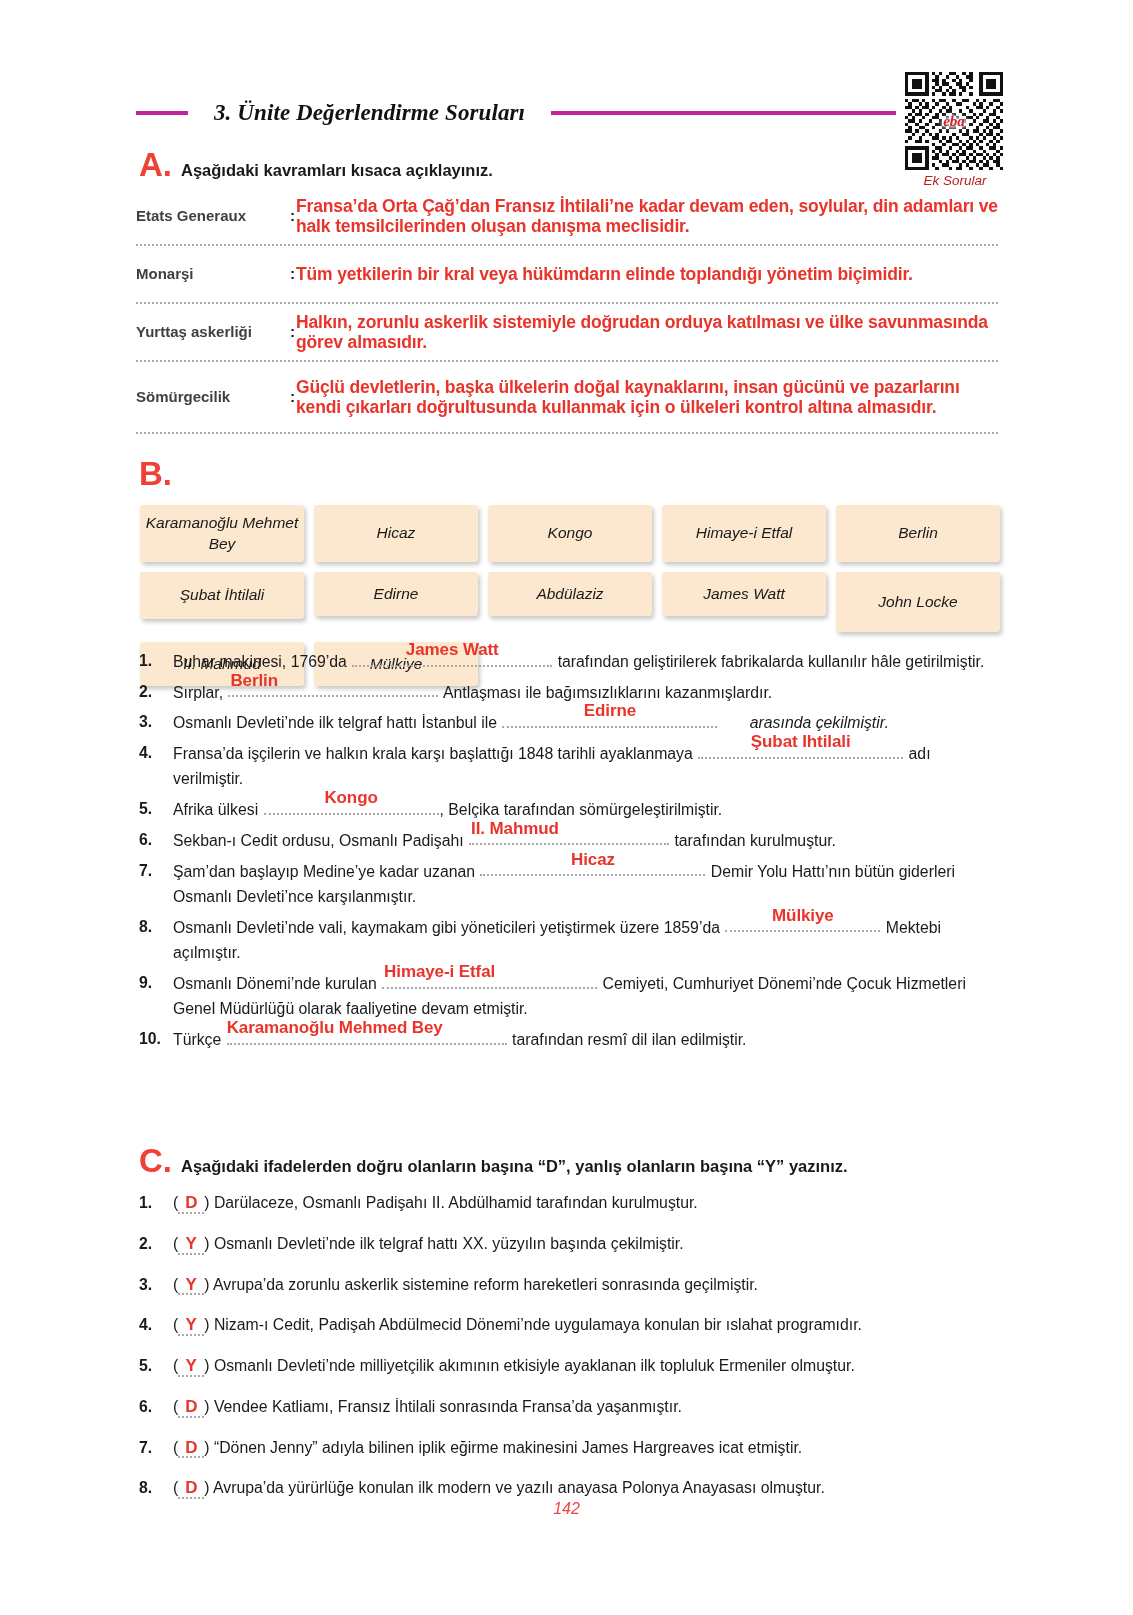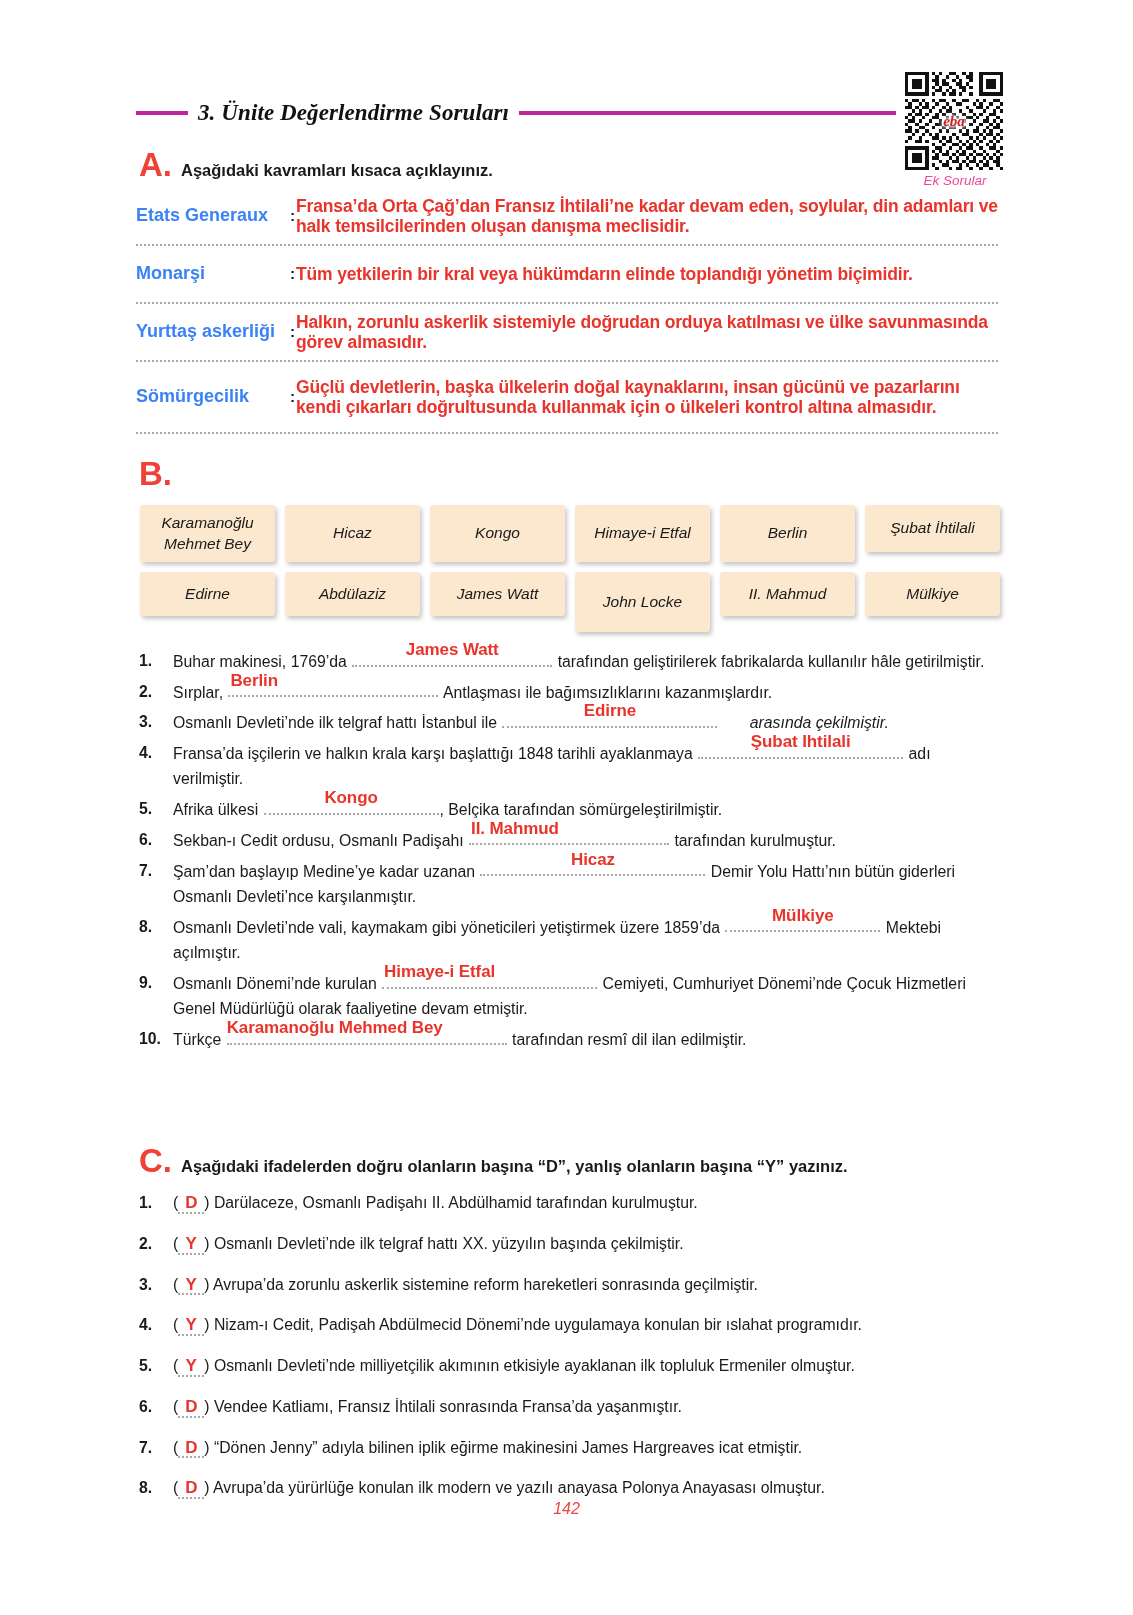--- a/index.html
+++ b/index.html
@@ -24,21 +24,21 @@
   }
 
   
   .header {
     position: absolute;
     left: 136px;
     top: 100px;
     width: 760px;
     display: flex;
     align-items: center;
-    gap: 10px;
+    gap: 26px;
   }
   .rule-short {
     width: 52px;
     height: 4px;
     background: #c2249b;
     flex: 0 0 auto;
   }
   .header-title {
     font-family: "Liberation Serif", serif;
     font-weight: bold;
@@ -79,21 +79,21 @@
     font-weight: bold;
     font-size: 15px;
     color: #d0202a;
     text-shadow: 0 0 3px #fff, 0 0 6px #fff, 0 0 9px #fff, 1px 0 4px #fff, -1px 0 4px #fff;
     line-height: 1;
   }
   .qr-caption {
     margin-top: 3px;
     font-size: 13.5px;
     font-style: italic;
-    color: #ec4899;
+    color: #b91c1c;
     white-space: nowrap;
   }
 
   
   .sec-letter {
     font-family: "Liberation Sans", sans-serif;
     font-weight: bold;
     font-size: 33px;
     color: #ef4136;
     line-height: 1;
@@ -122,23 +122,23 @@
   }
   .def-row {
     position: relative;
     display: flex;
     align-items: center;
     border-bottom: 2px dotted #a8a8a8;
     box-sizing: border-box;
   }
   .def-term {
     flex: 0 0 150px;
-    font-size: 18px;
-    font-weight: bold;
-    color: #3b82f6;
+    font-size: 15px;
+    font-weight: bold;
+    color: #404040;
     padding-right: 4px;
     line-height: 1.2;
   }
   .def-colon {
     flex: 0 0 10px;
     font-size: 15.5px;
     font-weight: bold;
   }
   .def-answer {
     position: absolute;
@@ -153,21 +153,21 @@
     letter-spacing: -0.15px;
   }
 
   
   .wordbank {
     position: absolute;
     left: 140px;
     top: 505px;
     width: 860px;
     display: grid;
-    grid-template-columns: repeat(6, 1fr);
+    grid-template-columns: repeat(5, 1fr);
     column-gap: 10px;
     row-gap: 10px;
   }
   .word-box {
     background: #fbe8ce;
     border-radius: 3px;
     box-shadow: 2px 3px 4px rgba(0,0,0,0.22);
     font-style: italic;
     font-size: 15.5px;
     color: #1a1a1a;

